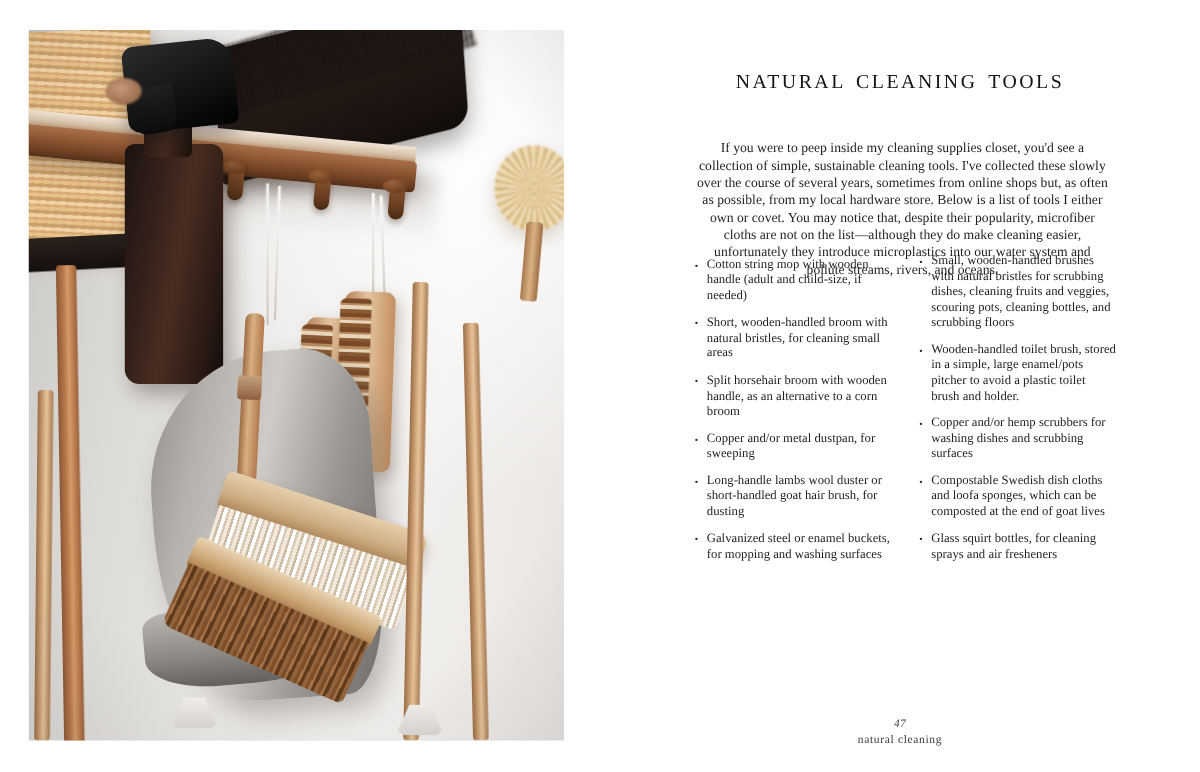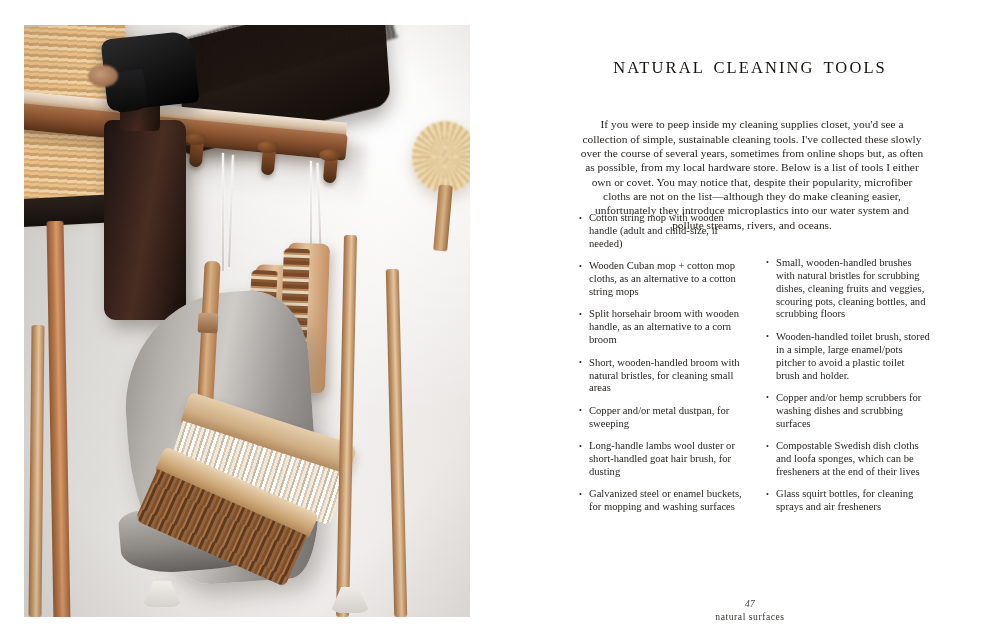--- a/index.html
+++ b/index.html
@@ -579,39 +579,38 @@
   <div class="text-page">
 
     <div class="page-title">NATURAL CLEANING TOOLS</div>
 
     <p class="intro">If you were to peep inside my cleaning supplies closet, you'd see a collection of simple, sustainable cleaning tools. I've collected these slowly over the course of several years, sometimes from online shops but, as often as possible, from my local hardware store. Below is a list of tools I either own or covet. You may notice that, despite their popularity, microfiber cloths are not on the list—although they do make cleaning easier, unfortunately they introduce microplastics into our water system and pollute streams, rivers, and oceans.</p>
 
     <div class="columns">
       <div class="col">
         <ul class="list">
           <li>Cotton string mop with wooden handle (adult and child-size, if needed)</li>
-          <li>Wooden Cuban mop + cotton mop cloths, as an alternative to a cotton string mops</li>
+          <li>Short, wooden-handled broom with natural bristles, for cleaning small areas</li>
           <li>Split horsehair broom with wooden handle, as an alternative to a corn broom</li>
-          <li>Short, wooden-handled broom with natural bristles, for cleaning small areas</li>
           <li>Copper and/or metal dustpan, for sweeping</li>
           <li>Long-handle lambs wool duster or short-handled goat hair brush, for dusting</li>
           <li>Galvanized steel or enamel buckets, for mopping and washing surfaces</li>
         </ul>
       </div>
       <div class="col">
         <ul class="list">
           <li>Small, wooden-handled brushes with natural bristles for scrubbing dishes, cleaning fruits and veggies, scouring pots, cleaning bottles, and scrubbing floors</li>
           <li>Wooden-handled toilet brush, stored in a simple, large enamel/pots pitcher to avoid a plastic toilet brush and holder.</li>
           <li>Copper and/or hemp scrubbers for washing dishes and scrubbing surfaces</li>
-          <li>Compostable Swedish dish cloths and loofa sponges, which can be fresheners at the end of their lives</li>
+          <li>Compostable Swedish dish cloths and loofa sponges, which can be composted at the end of goat lives</li>
           <li>Glass squirt bottles, for cleaning sprays and air fresheners</li>
         </ul>
       </div>
     </div>
 
     <div class="folio">
       <span class="folio-number">47</span>
-      <span class="folio-label">natural surfaces</span>
+      <span class="folio-label">natural cleaning</span>
     </div>
 
   </div>
 
 </div>
 
 </body></html>

